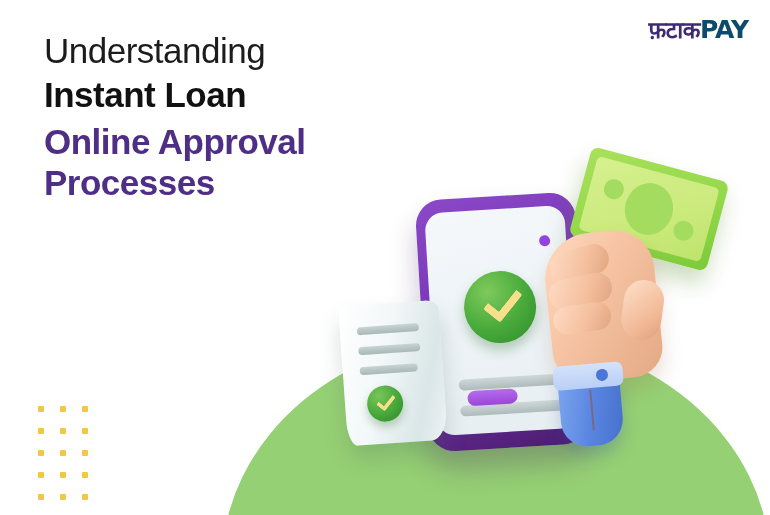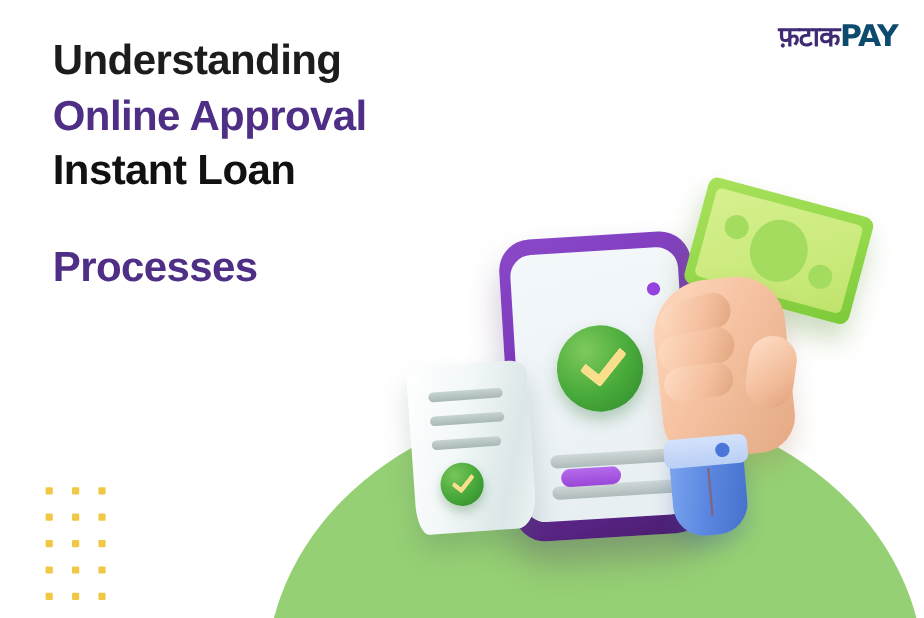--- a/index.html
+++ b/index.html
@@ -65,34 +65,33 @@
     top: 30px;
     z-index: 30;
   }
   .hl-line {
     line-height: 1.18;
     white-space: nowrap;
     letter-spacing: -0.5px;
   }
   .hl-1 {
     font-size: 35px;
-    font-weight: 700;
+    font-weight: 400;
     color: #1c1c1c;
   }
   .hl-2 {
     font-size: 35px;
     font-weight: 700;
     color: #111111;
     margin-top: 3px;
   }
   .hl-3, .hl-4 {
     font-size: 35px;
     font-weight: 700;
     color: #4f2e86;
-    margin-top: 40px;
   }
   .hl-3 { margin-top: 5px; }
 
   
   .dot-grid {
     position: absolute;
     left: 38px;
     top: 406px;
     display: grid;
     grid-template-columns: repeat(3, 22px);
@@ -354,22 +353,22 @@
 
   <div class="green-arc"></div>
 
   <div class="logo">
     <span class="logo-hi">फ़टाक</span>
     <span class="logo-pay">PAY</span>
   </div>
 
   <div class="headline">
     <div class="hl-line hl-1">Understanding</div>
+    <div class="hl-line hl-2">Instant Loan</div>
     <div class="hl-line hl-3">Online Approval</div>
-    <div class="hl-line hl-2">Instant Loan</div>
     <div class="hl-line hl-4">Processes</div>
   </div>
 
   <div class="dot-grid">
     <i></i>
       <i></i>
       <i></i>
     <i></i>
       <i></i>
       <i></i>

